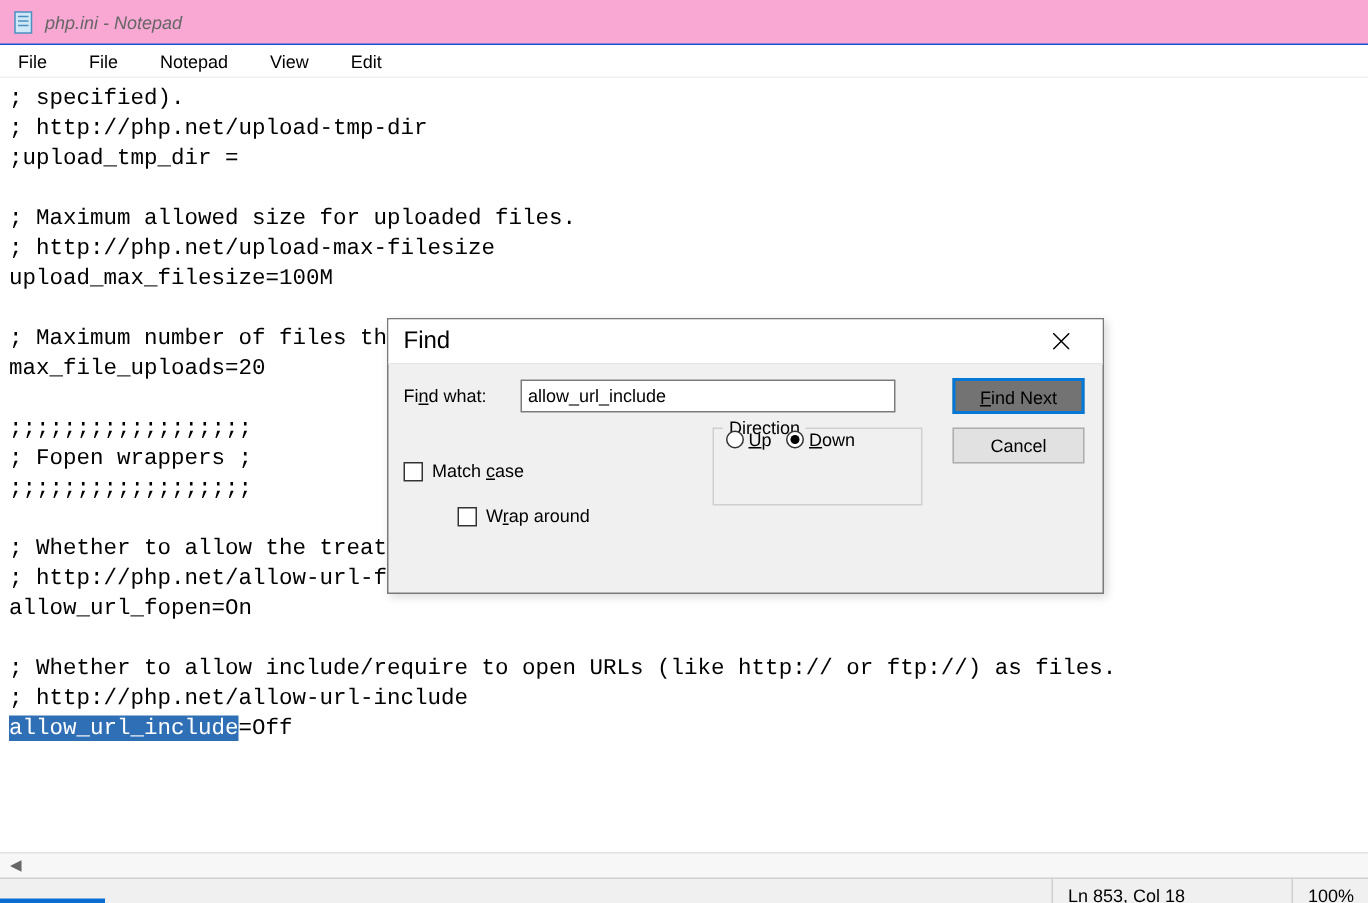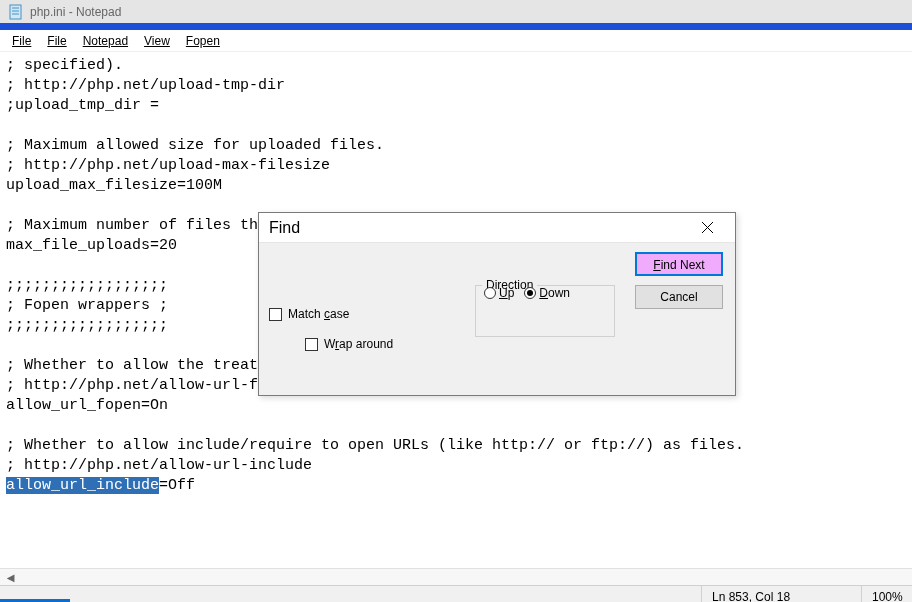--- a/index.html
+++ b/index.html
@@ -7,41 +7,41 @@
       font-family: "Segoe UI", Tahoma, sans-serif;
       font-size: 12px;
       background: #fff;
       width: 912px;
       height: 602px;
       overflow: hidden;
       position: relative;
     }
     .titlebar {
       height: 30px;
-      background: #e5e5e5;
-      border-bottom: 7px solid #1d4ed8;
+      background: #f9a8d4;
+      border-bottom: 1px solid #1d4ed8;
       display: flex;
       align-items: center;
       padding: 0 8px;
       color: #666;
       font-size: 12px;
+      font-style: italic;
     }
     .titlebar .icon {
       width: 16px; height: 16px; margin-right: 6px;
       display: inline-flex; align-items: center; justify-content: center;
     }
     .menubar {
       height: 22px;
       display: flex;
       align-items: flex-end;
       padding: 0 4px;
-      gap: 0;
+      gap: 12px;
       font-size: 12px;
       border-bottom: 1px solid #f0f0f0;
-      text-decoration: underline;
     }
     .menubar span {
       padding: 3px 8px;
       cursor: default;
     }
     .editor {
       font-family: Consolas, "Courier New", monospace;
       font-size: 15px;
       line-height: 20px;
       white-space: pre;
@@ -138,21 +138,21 @@
       width: 88px; height: 24px;
       background: #e1e1e1;
       border: 1px solid #adadad;
       font: 12px "Segoe UI", Tahoma, sans-serif;
       text-align: center;
       line-height: 22px;
     }
     .btn.findnext {
       top: 9px;
       border: 2px solid #0078d7;
-      background: #f0abfc;
+      background: #737373;
     }
     .btn.cancel { top: 42px; }
     .group-direction {
       position: absolute;
       left: 216px; top: 42px;
       width: 140px; height: 52px;
       border: 1px solid #d0d0d0;
     }
     .group-direction .legend {
       position: absolute;
@@ -201,21 +201,21 @@
     </svg>
   </span>
   <span>php.ini - Notepad</span>
 </div>
 
 <div class="menubar">
   <span>File</span>
   <span>File</span>
   <span>Notepad</span>
   <span>View</span>
-  <span>Fopen</span>
+  <span>Edit</span>
 </div>
 
 <div class="editor" id="editor"><span class="line">; specified).</span><span class="line">; http://php.net/upload-tmp-dir</span><span class="line">;upload_tmp_dir =</span><span class="line"></span><span class="line">; Maximum allowed size for uploaded files.</span><span class="line">; http://php.net/upload-max-filesize</span><span class="line">upload_max_filesize=100M</span><span class="line"></span><span class="line">; Maximum number of files that can be uploaded via a single request</span><span class="line">max_file_uploads=20</span><span class="line"></span><span class="line">;;;;;;;;;;;;;;;;;;</span><span class="line">; Fopen wrappers ;</span><span class="line">;;;;;;;;;;;;;;;;;;</span><span class="line"></span><span class="line">; Whether to allow the treatment of URLs (like http:// or ftp://) as files.</span><span class="line">; http://php.net/allow-url-fopen</span><span class="line">allow_url_fopen=On</span><span class="line"></span><span class="line">; Whether to allow include/require to open URLs (like http:// or ftp://) as files.</span><span class="line">; http://php.net/allow-url-include</span><span class="line"><span class="sel">allow_url_include</span>=Off</span></div>
 
 <div class="hscroll">
   <span class="arrow">◀</span>
 </div>
 
 <div class="statusbar">
   <div class="spacer"></div>
@@ -228,20 +228,24 @@
 <div class="dialog">
   <div class="dialog-title">
     <span>Find</span>
     <span class="dialog-close">
       <svg width="11" height="11" viewBox="0 0 11 11">
           <path d="M0 0 L11 11 M11 0 L0 11" stroke="#000" stroke-width="1"></path>
         </svg>
     </span>
   </div>
   <div class="dialog-body">
+    <div class="row-find">
+      <span class="lbl"><span>Fi<span class="u">n</span>d what:</span></span>
+      <input class="find-input" value="allow_url_include" style="">
+    </div>
     <div class="btn findnext"><span class="u">F</span>ind Next</div>
     <div class="btn cancel">Cancel</div>
 
     <div class="group-direction">
       <span class="legend">Direction</span>
       <div class="radio-row">
         <span><span class="radio"></span><span class="u">U</span>p</span>
         <span><span class="radio checked"></span><span class="u">D</span>own</span>
       </div>
     </div>

